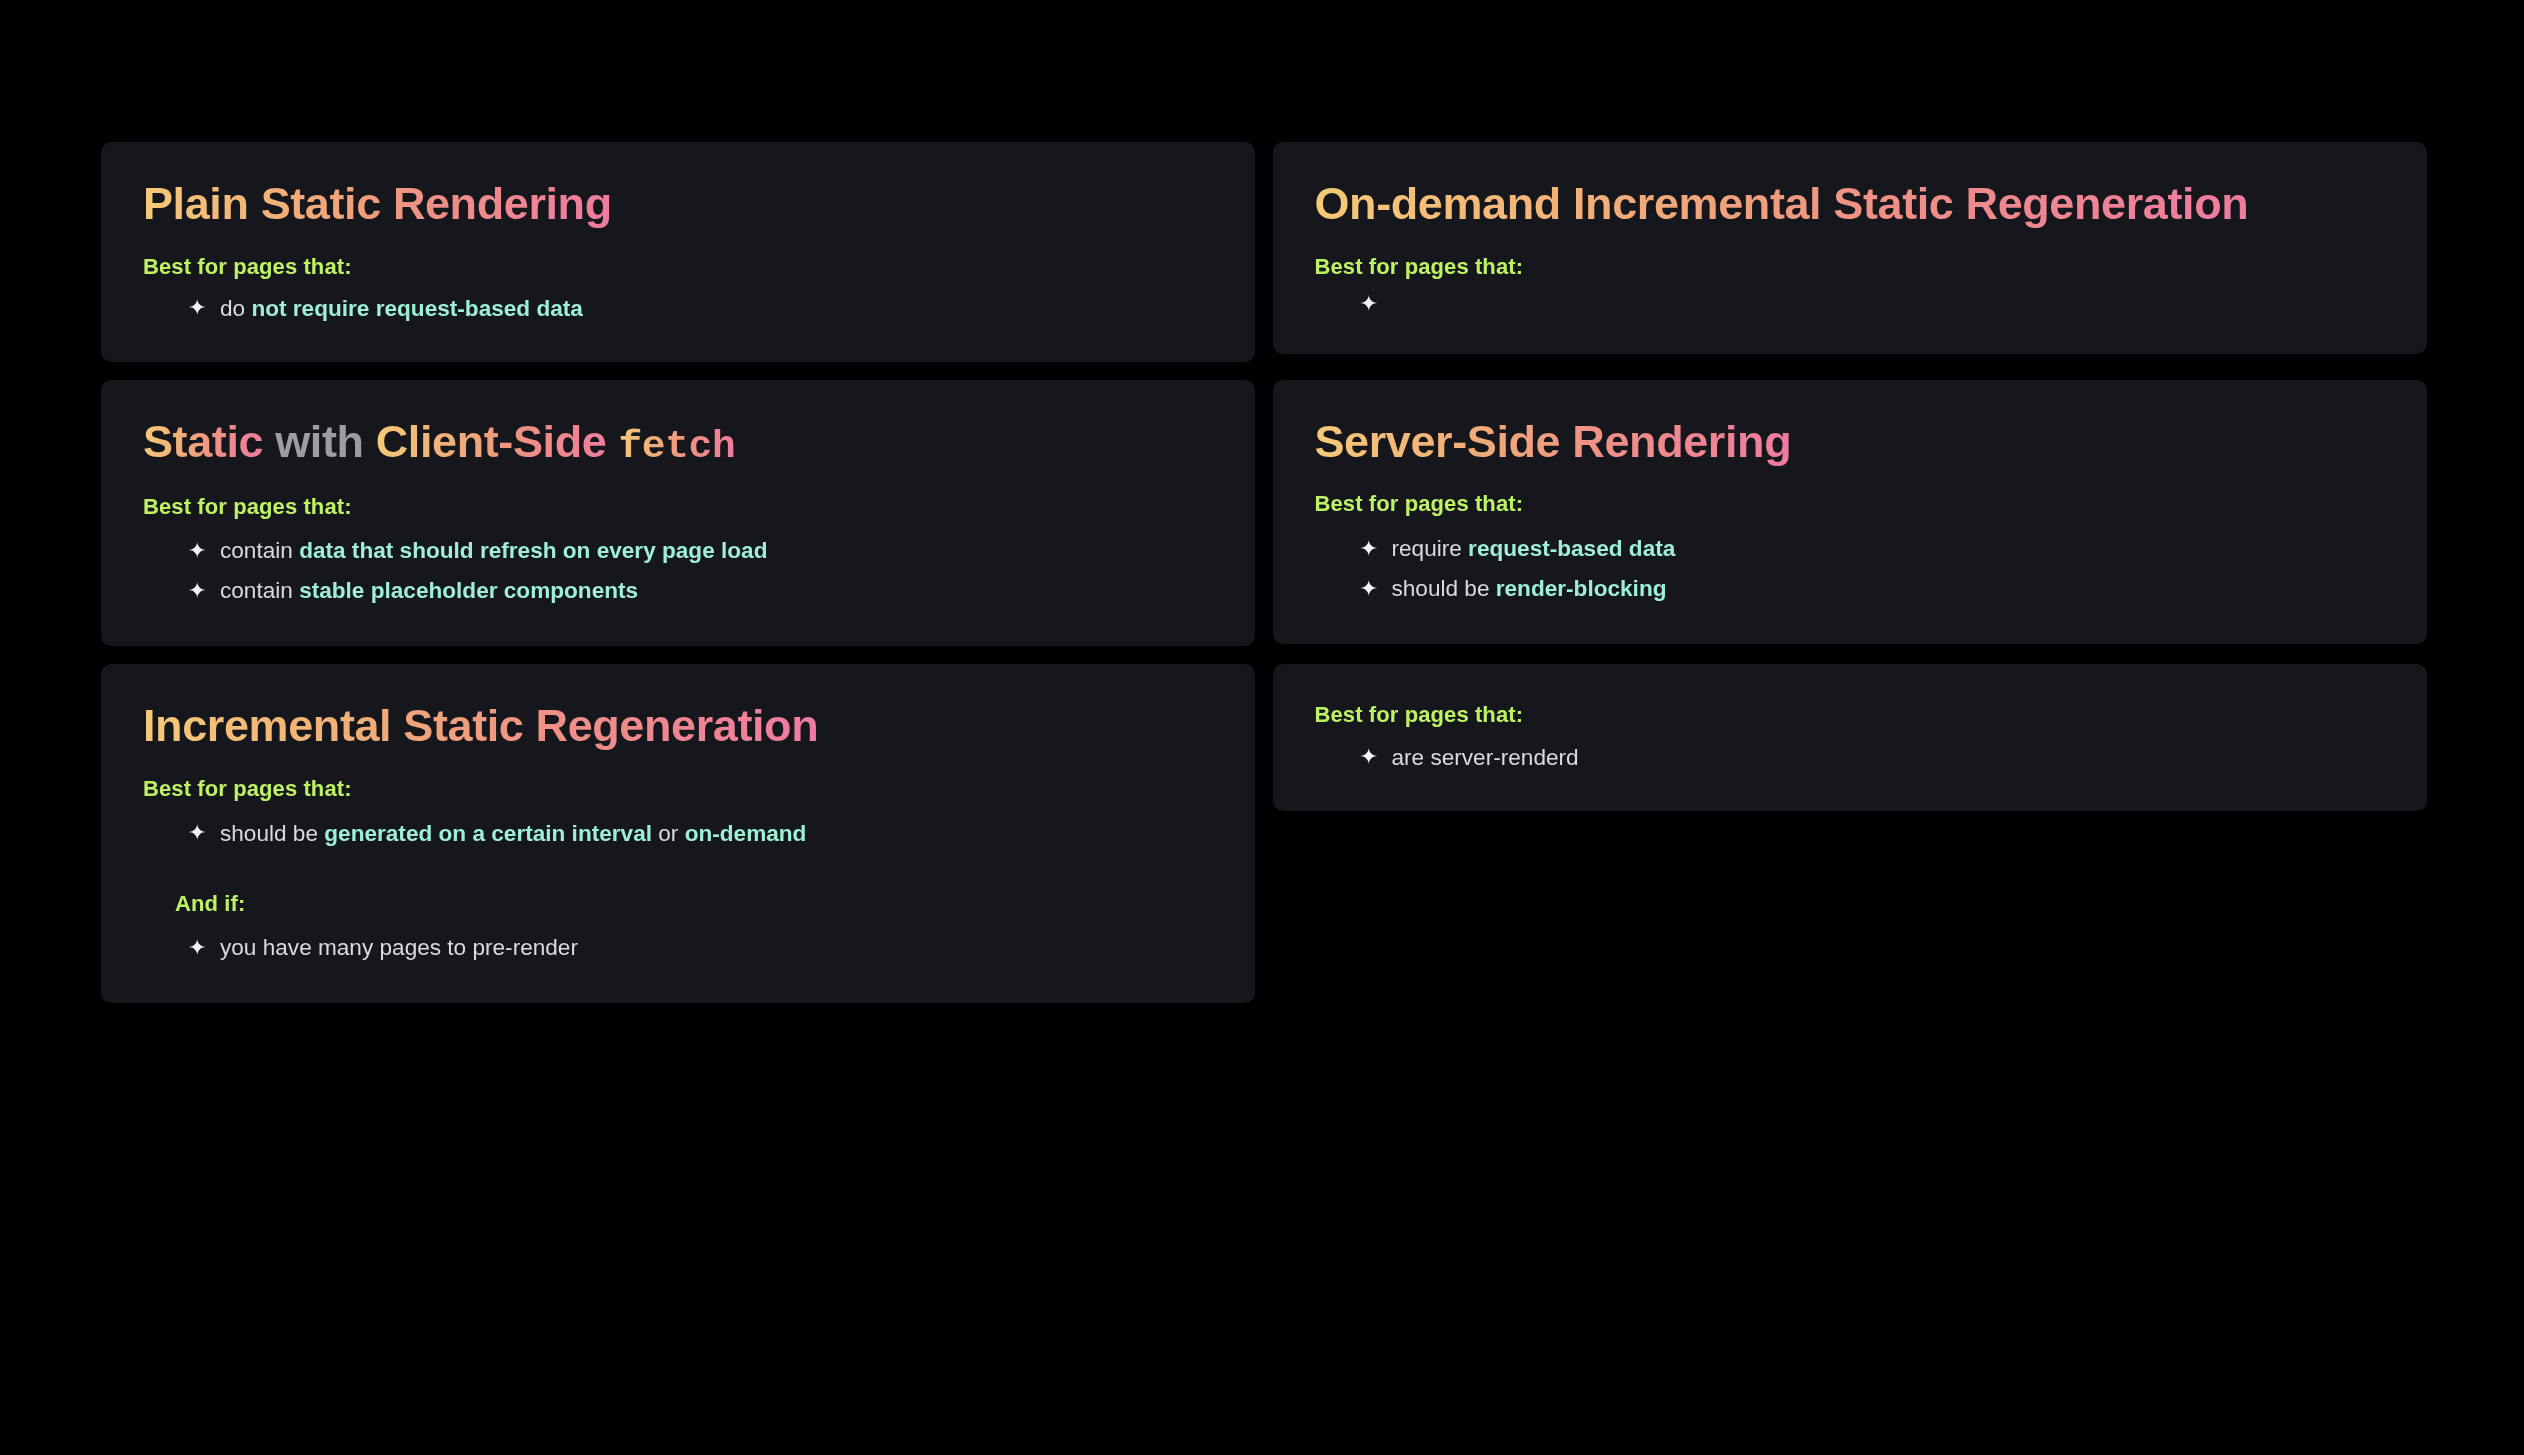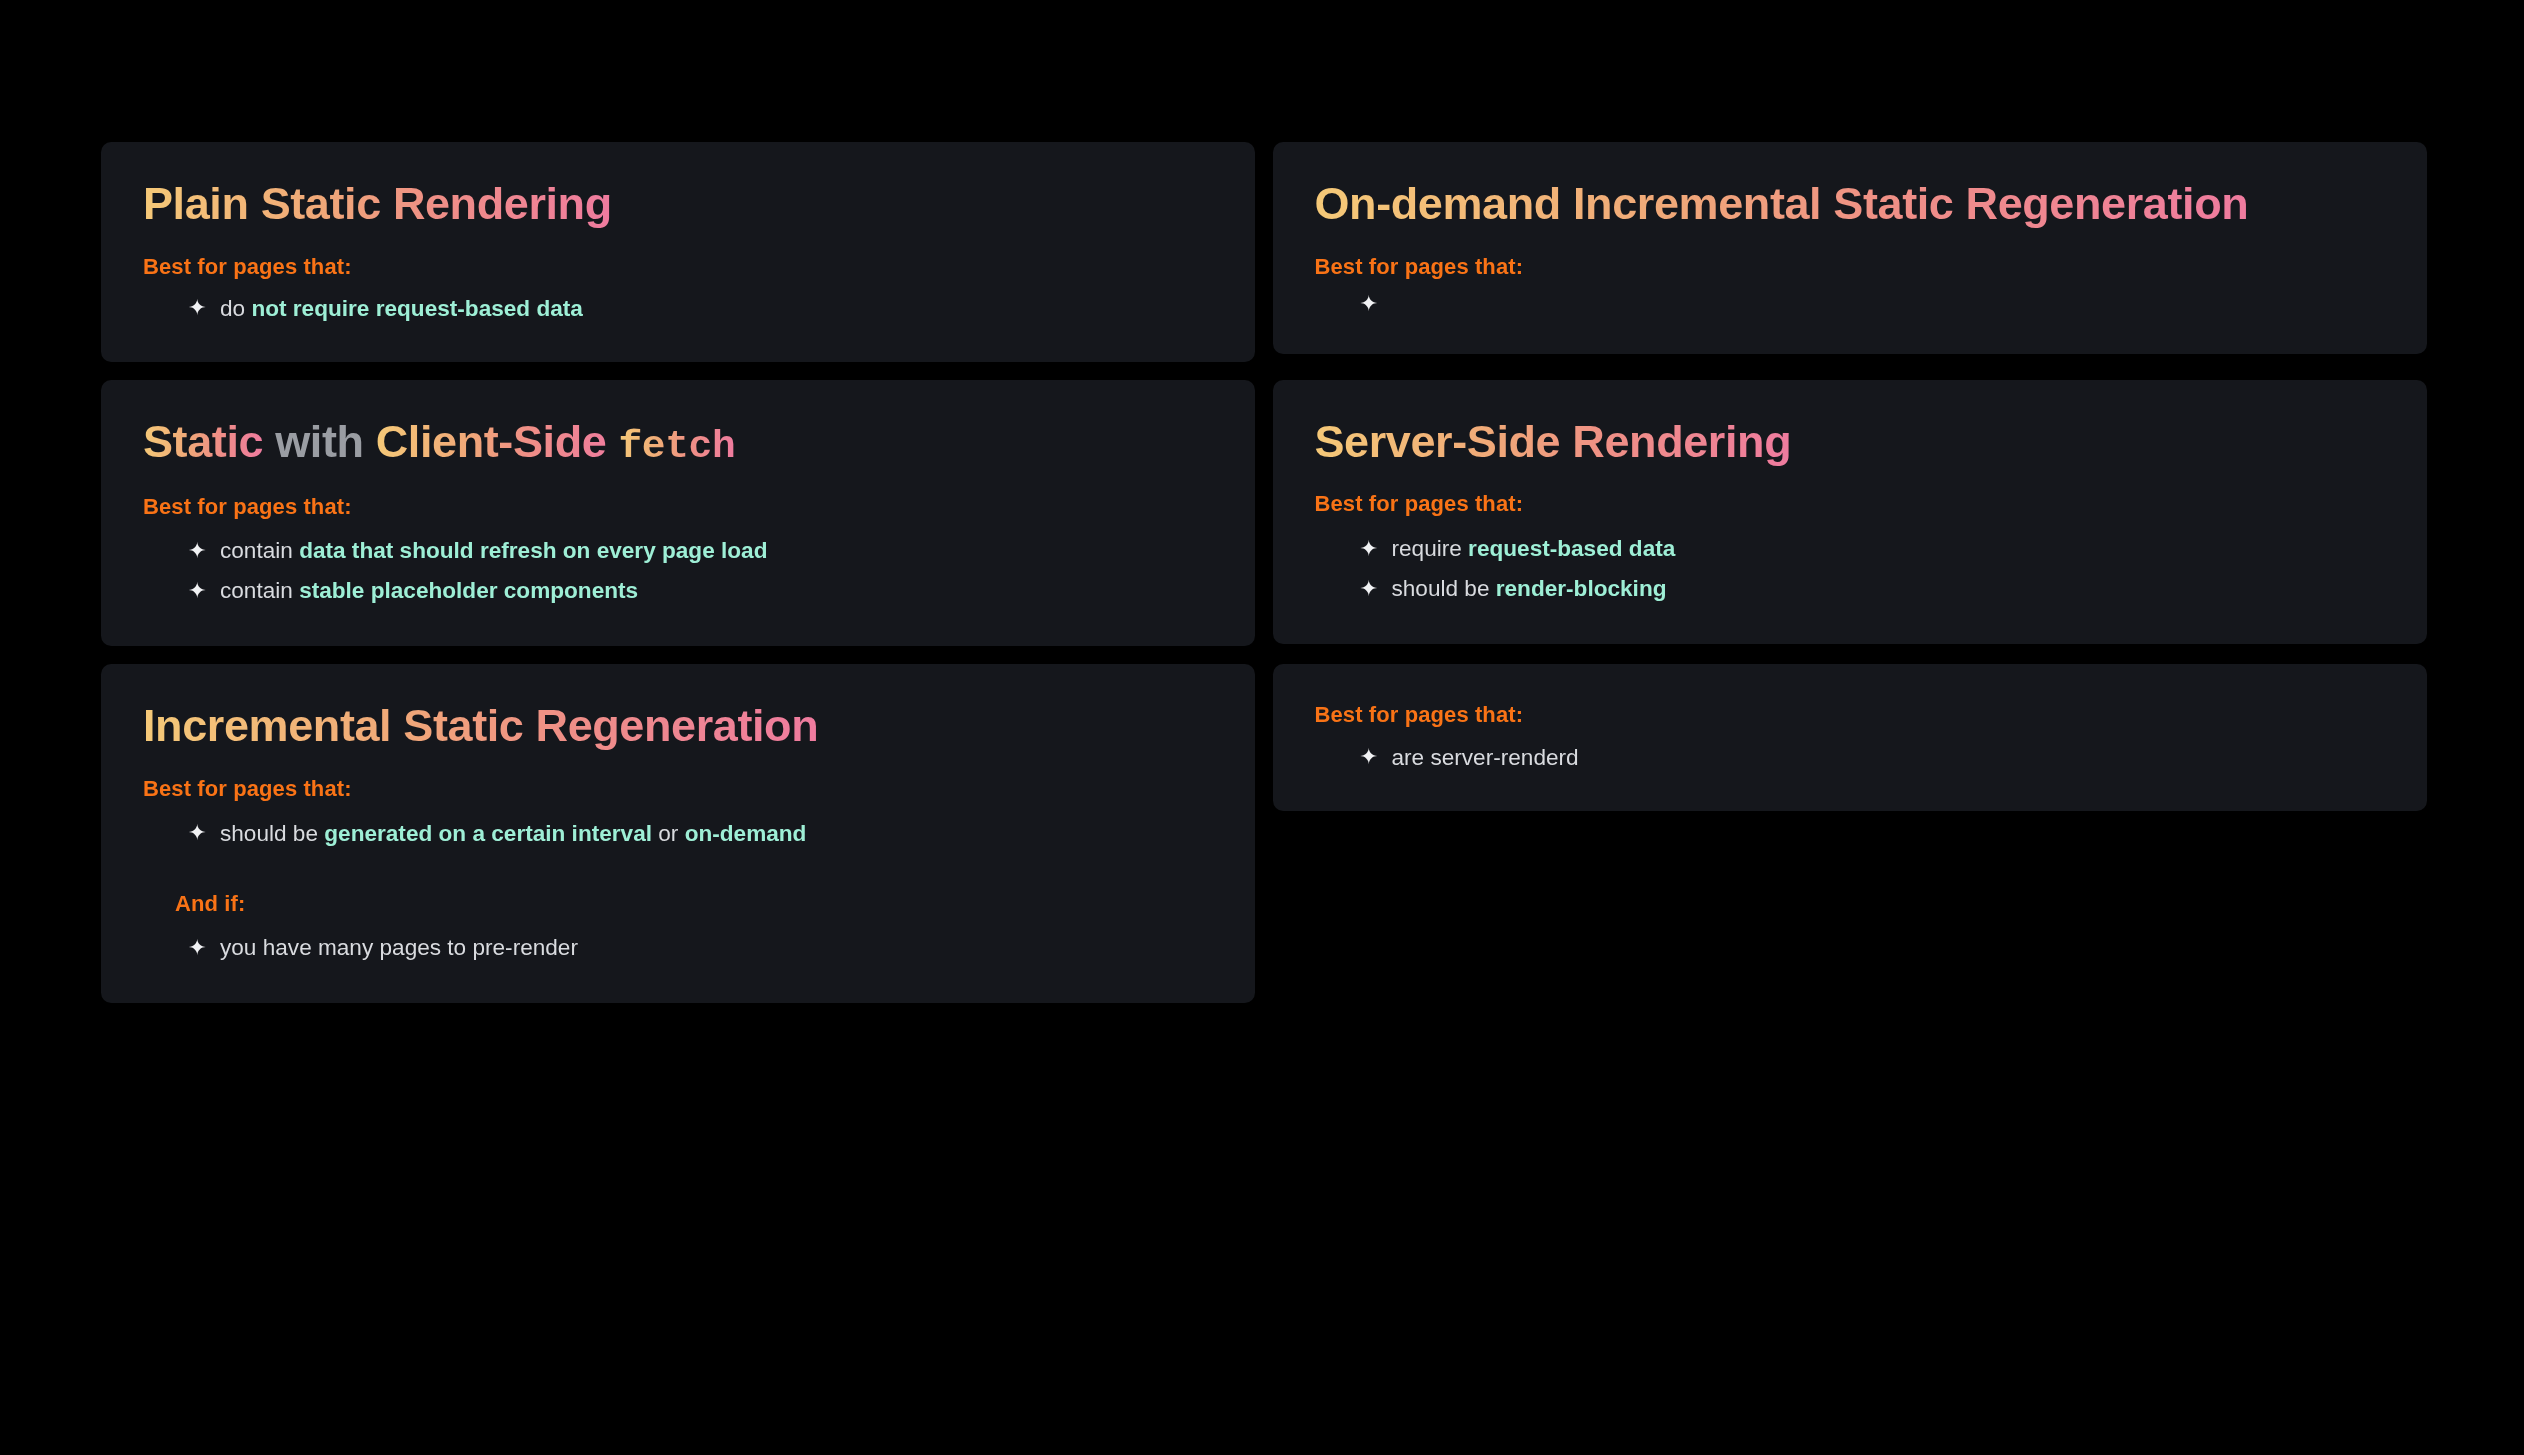--- a/index.html
+++ b/index.html
@@ -60,21 +60,21 @@
 
   .mono-seg {
     font-family: Liberation Mono, monospace;
     font-size: 0.88em;
     letter-spacing: -0.4px;
   }
 
   .section-head {
     font-size: 22px;
     font-weight: 700;
-    color: #f97316;
+    color: #bef264;
     letter-spacing: 0.1px;
     margin-bottom: 11.7px;
   }
 
   .section-head.secondary {
     margin-top: 37px;
     margin-left: 32px;
   }
 
   .bullet-list {

